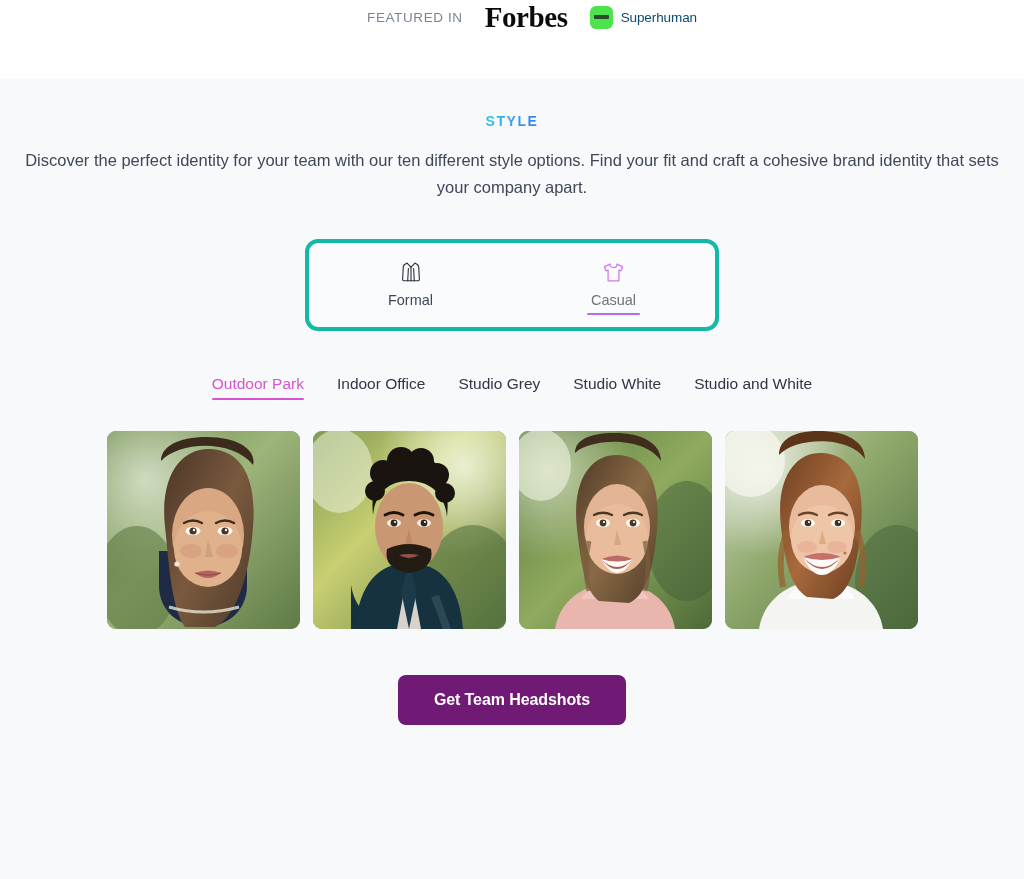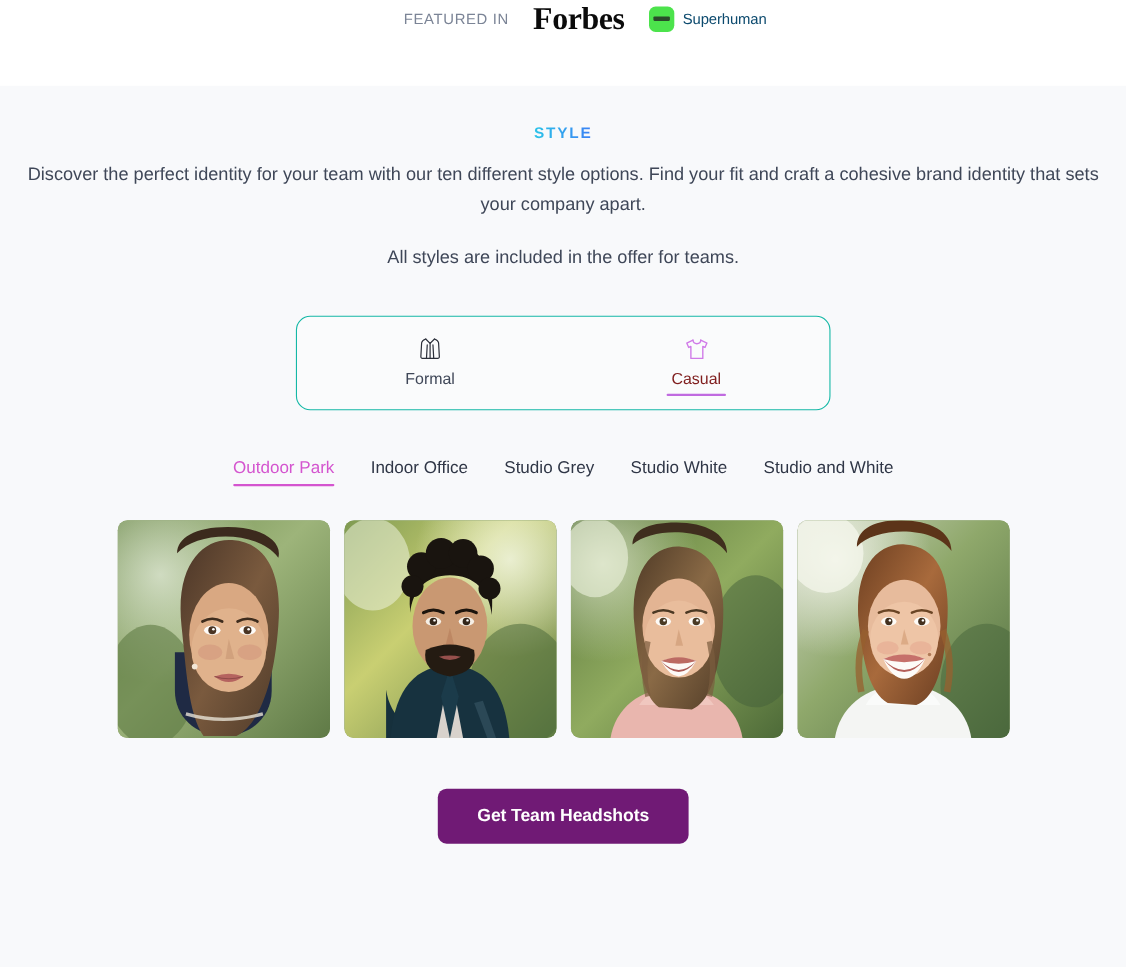--- a/index.html
+++ b/index.html
@@ -114,45 +114,45 @@
   .sub-line {
     font-size: 16.5px;
     line-height: 1.62;
     color: #3f4758;
     margin-top: 22px;
   }
   .sub-line.tight { margin-top: 18px; }
 
   
   .mode-card {
-    width: 486px;
+    width: 414px;
     margin: 39px auto 0 auto;
     background: #fafbfc;
-    border: 1px solid #14b8a6;
+    border: 4px solid #14b8a6;
     border-radius: 13px;
     display: flex;
     padding: 16px 0 12px 0;
   }
   .mode-item {
     flex: 1;
     display: flex;
     flex-direction: column;
     align-items: center;
     gap: 7px;
     cursor: pointer;
   }
   .mode-icon { height: 26px; display: flex; align-items: center; justify-content: center; }
   .mode-label {
     font-size: 14.5px;
     color: #3f4758;
     position: relative;
     padding-bottom: 7px;
   }
   .mode-item.active .mode-label {
-    color: #7f1d1d;
+    color: #737373;
     text-align: right;
   }
   .mode-item.active .mode-label::after {
     content: "";
     position: absolute;
     left: -4px; right: -4px;
     bottom: 0;
     height: 2px;
     background: #c06ae0;
     border-radius: 1px;
@@ -235,21 +235,20 @@
 
 <div class="style-section">
 
   <div>
     <span class="eyebrow">STYLE</span>
   </div>
 
 
   <p class="lead">Discover the perfect identity for your team with our ten different style options. Find your fit and craft a cohesive brand identity that sets your company apart.</p>
 
-  <p class="sub-line">All styles are included in the offer for teams.</p>
 
 
   <div class="mode-card">
 
     <div class="mode-item">
       <span class="mode-icon">
         <svg width="24" height="24" viewBox="0 0 24 24" fill="none" stroke="#2b2f3a" stroke-width="1.1" stroke-linecap="round" stroke-linejoin="round">
           <path d="M8 3.2 C6 3.9 4.6 5 4.3 6.6 L3.6 19.2 C3.55 20.1 4.2 20.8 5.1 20.8 L18.9 20.8 C19.8 20.8 20.45 20.1 20.4 19.2 L19.7 6.6 C19.4 5 18 3.9 16 3.2"></path>
           <path d="M8 3.2 L12 7.2 L16 3.2"></path>
           <path d="M12 7.2 L12 20.8"></path>

